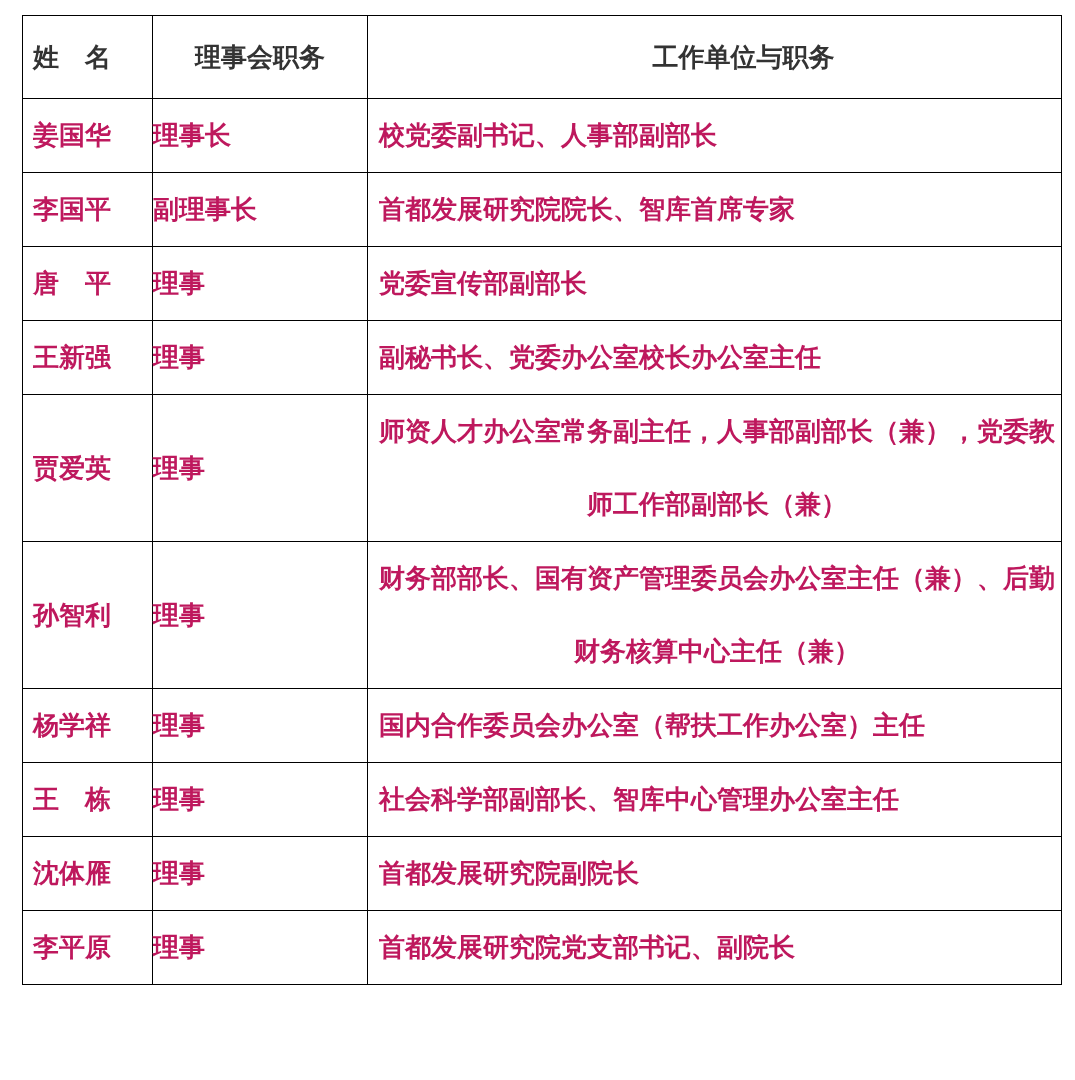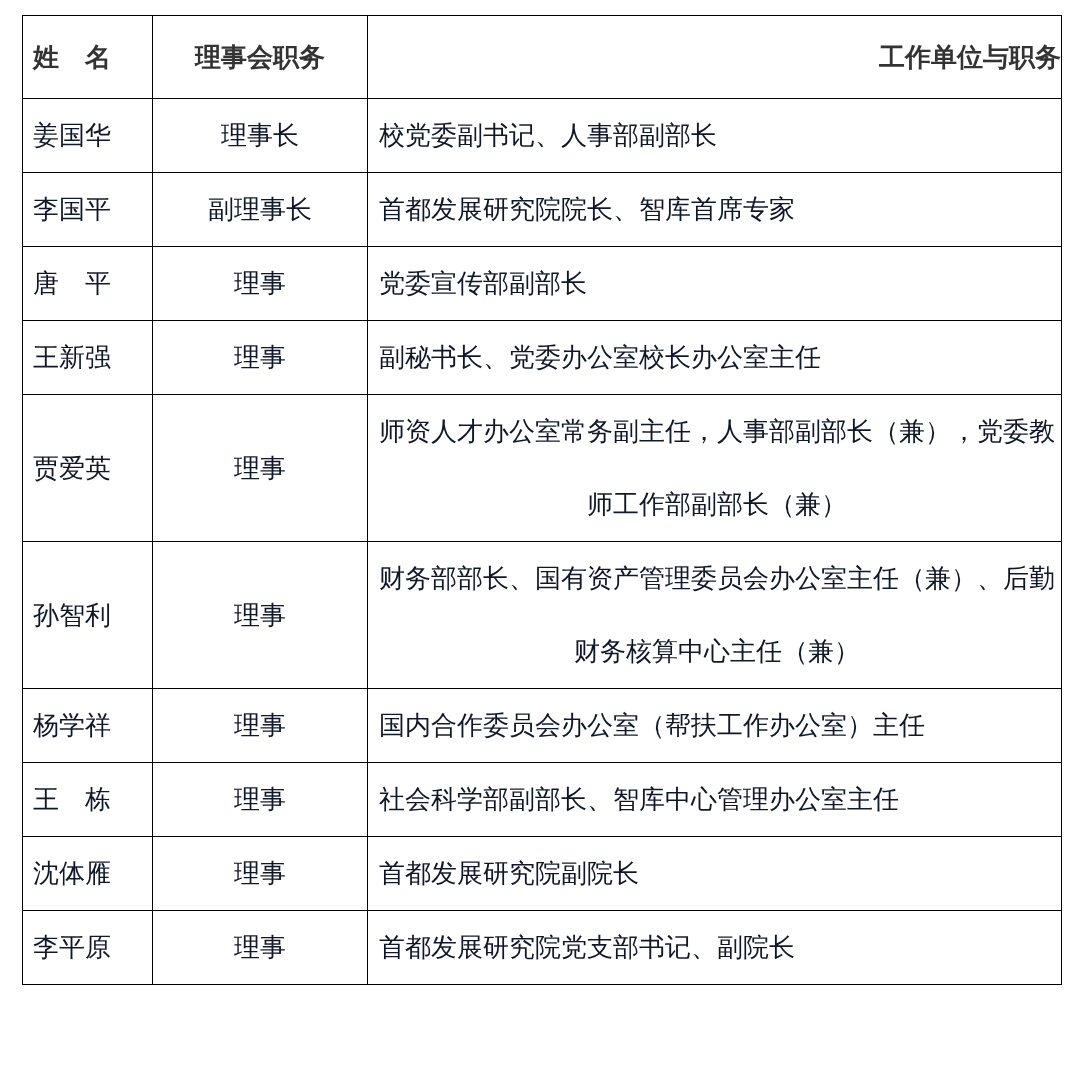--- a/index.html
+++ b/index.html
@@ -20,37 +20,37 @@
       left: 22px;
       top: 15px;
       width: 997px;
       border-collapse: collapse;
       table-layout: fixed;
     }
     .board-table td, .board-table th {
       border: 1.5px solid #000000;
       padding: 0;
       font-size: 26px;
-      font-weight: normal;
-      color: #0f172a;
+      font-weight: bold;
+      color: #be185d;
       vertical-align: middle;
     }
     .board-table th {
       font-weight: bold;
       color: #333333;
       height: 82px;
     }
     .col-name { width: 130px; }
     .col-role { width: 215px; }
     .col-unit { width: 694px; }
     .th-name { text-align: left; padding-left: 10px !important; letter-spacing: 0; }
     .th-role { text-align: center; }
-    .th-unit { text-align: right; padding-left: 58px !important; }
+    .th-unit { text-align: center; padding-left: 58px !important; }
     .td-name { text-align: left; padding-left: 10px !important; white-space: pre; }
-    .td-role { text-align: center; }
+    .td-role { }
     .td-unit { text-align: left; padding-left: 11px !important; padding-right: 6px !important; }
     tr.single td { height: 73px; }
     tr.double td { height: 146px; }
     tr.double .td-unit { line-height: 73px; text-align: center; }
   </style>
 </head>
 <body>
 
 <table class="board-table">
   <colgroup>

